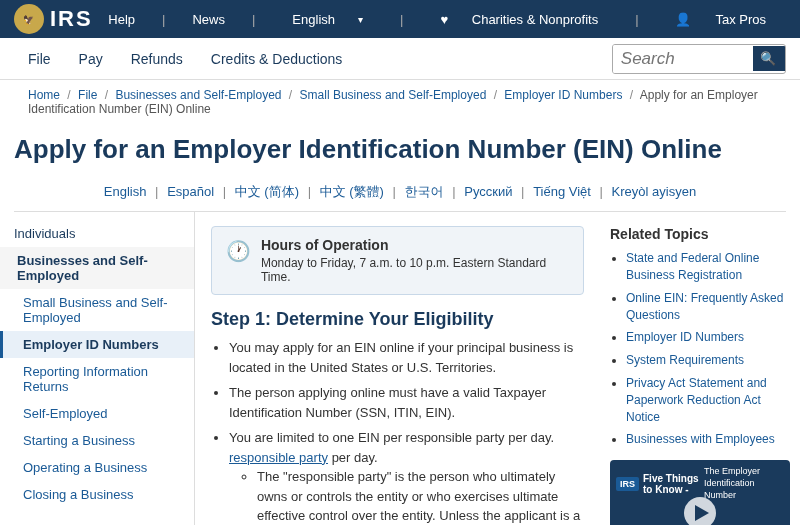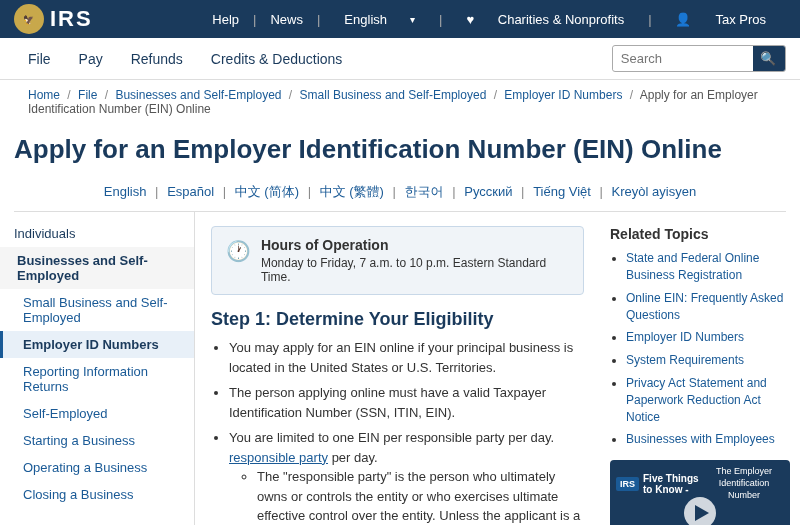--- a/index.html
+++ b/index.html
@@ -34,21 +34,21 @@
     }
     .logo-text {
       color: white;
       font-size: 22px;
       font-weight: bold;
       letter-spacing: 2px;
     }
     .top-nav-links {
       display: flex;
       align-items: center;
-      gap: 4px;
+      gap: 17px;
       font-size: 13px;
     }
     .top-nav-links a, .top-nav-links span {
       color: white;
       text-decoration: none;
       padding: 0 10px;
     }
     .top-nav-links .divider {
       color: #aaa;
       padding: 0;
@@ -88,22 +88,23 @@
       display: flex;
       align-items: center;
       border: 1px solid #aaa;
       border-radius: 3px;
       overflow: hidden;
     }
     .search-input {
       border: none;
       outline: none;
       padding: 4px 8px;
-      font-size: 13px;
+      font-size: 17px;
       width: 140px;
+      font-style: italic;
     }
     .search-btn {
       background: #1a3a5c;
       border: none;
       color: white;
       padding: 5px 8px;
       cursor: pointer;
       font-size: 13px;
     }
 
@@ -296,21 +297,21 @@
       border-radius: 2px;
     }
     .video-label {
       color: white;
       font-size: 10px;
       font-weight: bold;
     }
     .video-right-text {
       color: white;
       font-size: 9px;
-      text-align: center;
+      text-align: left;
       line-height: 1.3;
       max-width: 80px;
     }
     .video-play {
       position: absolute;
       top: 50%;
       left: 50%;
       transform: translate(-50%, -50%);
       width: 32px;
       height: 32px;

